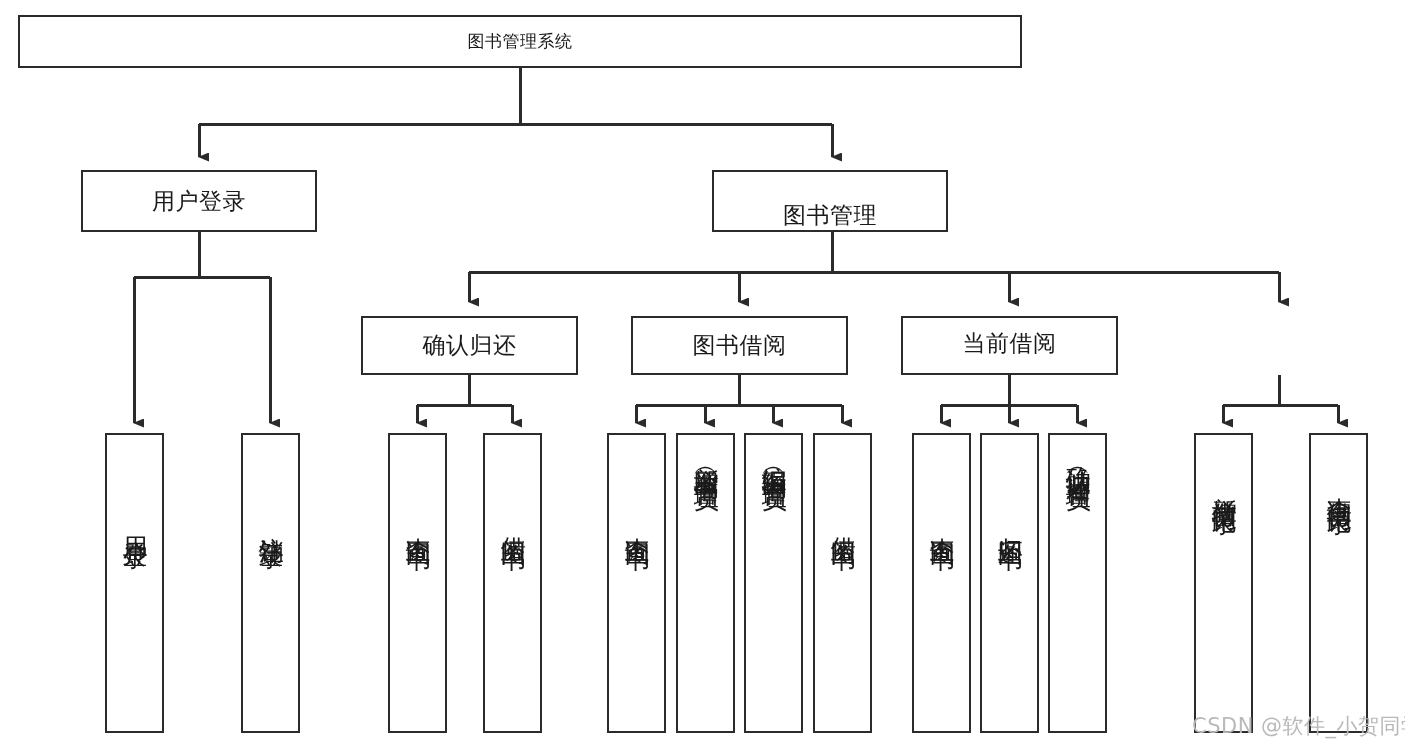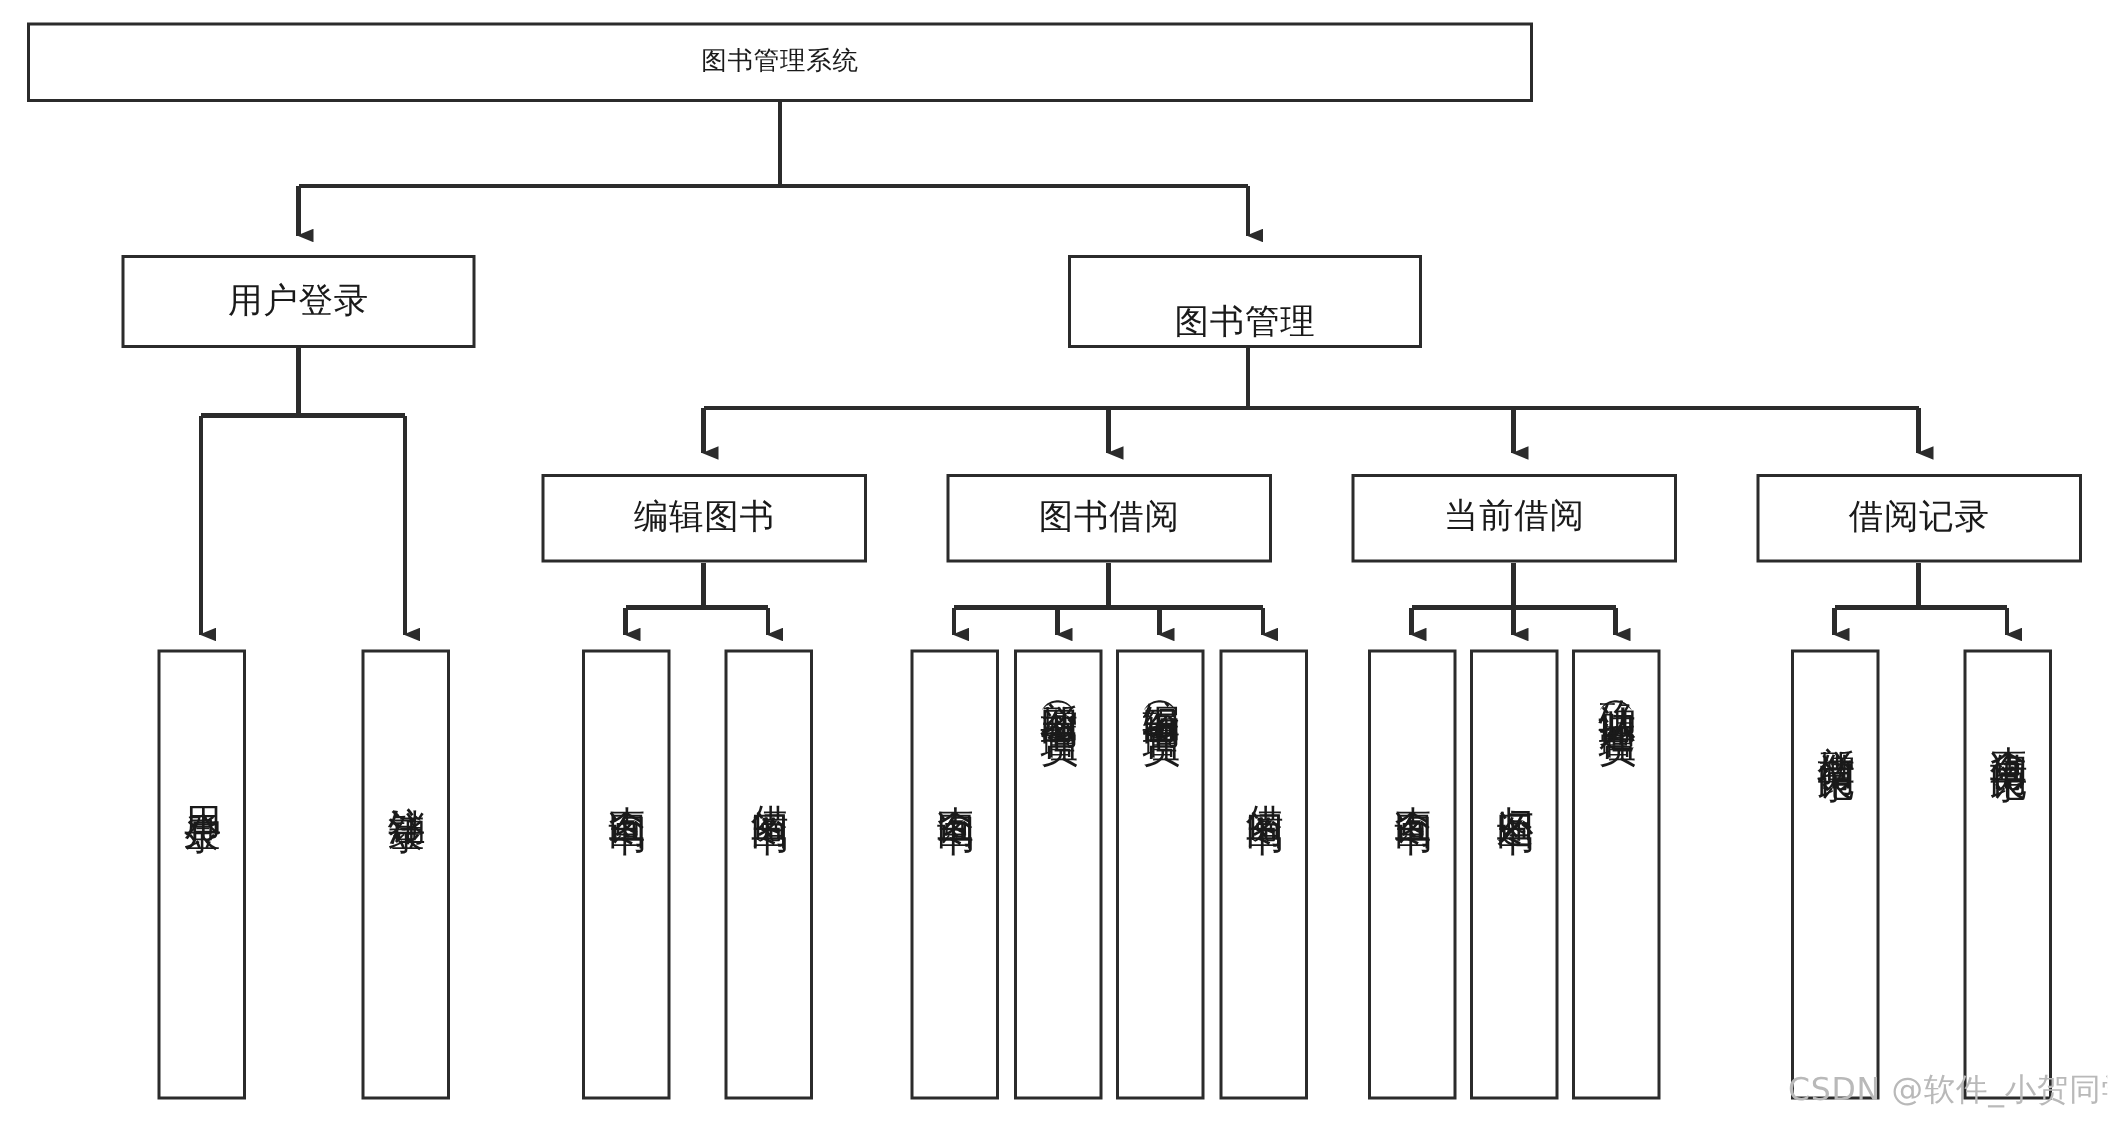--- a/index.html
+++ b/index.html
@@ -134,31 +134,28 @@
   </div>
 
   <div class="node horiz" style="left:81px; top:170px; width:236px; height:62px;">
     <span class="node-label">用户登录</span>
   </div>
   <div class="node horiz" style="left:712px; top:170px; width:236px; height:62px;align-items:flex-end;">
     <span class="node-label">图书管理</span>
   </div>
 
   <div class="node horiz" style="left:361px; top:316px; width:217px; height:59px;">
-    <span class="node-label">编辑图书</span>
+    <span class="node-label">确认归还</span>
   </div>
   <div class="node horiz" style="left:631px; top:316px; width:217px; height:59px;">
     <span class="node-label">图书借阅</span>
   </div>
   <div class="node horiz" style="left:901px; top:316px; width:217px; height:59px;font-family:Liberation Mono, monospace;">
     <span class="node-label">当前借阅</span>
   </div>
-  <div class="node horiz" style="left:1171px; top:316px; width:217px; height:59px;">
-    <span class="node-label">借阅记录</span>
-  </div>
 
   <div class="node vert" style="left:105px; top:433px; width:59px; height:300px; padding-top:82px;">
     <span class="node-label">用户登录</span>
   </div>
   <div class="node vert" style="left:241px; top:433px; width:59px; height:300px; padding-top:82px;">
     <span class="node-label">注销登录</span>
   </div>
 
   <div class="node vert" style="left:388px; top:433px; width:59px; height:300px; padding-top:82px;">
     <span class="node-label">查询图书</span>

